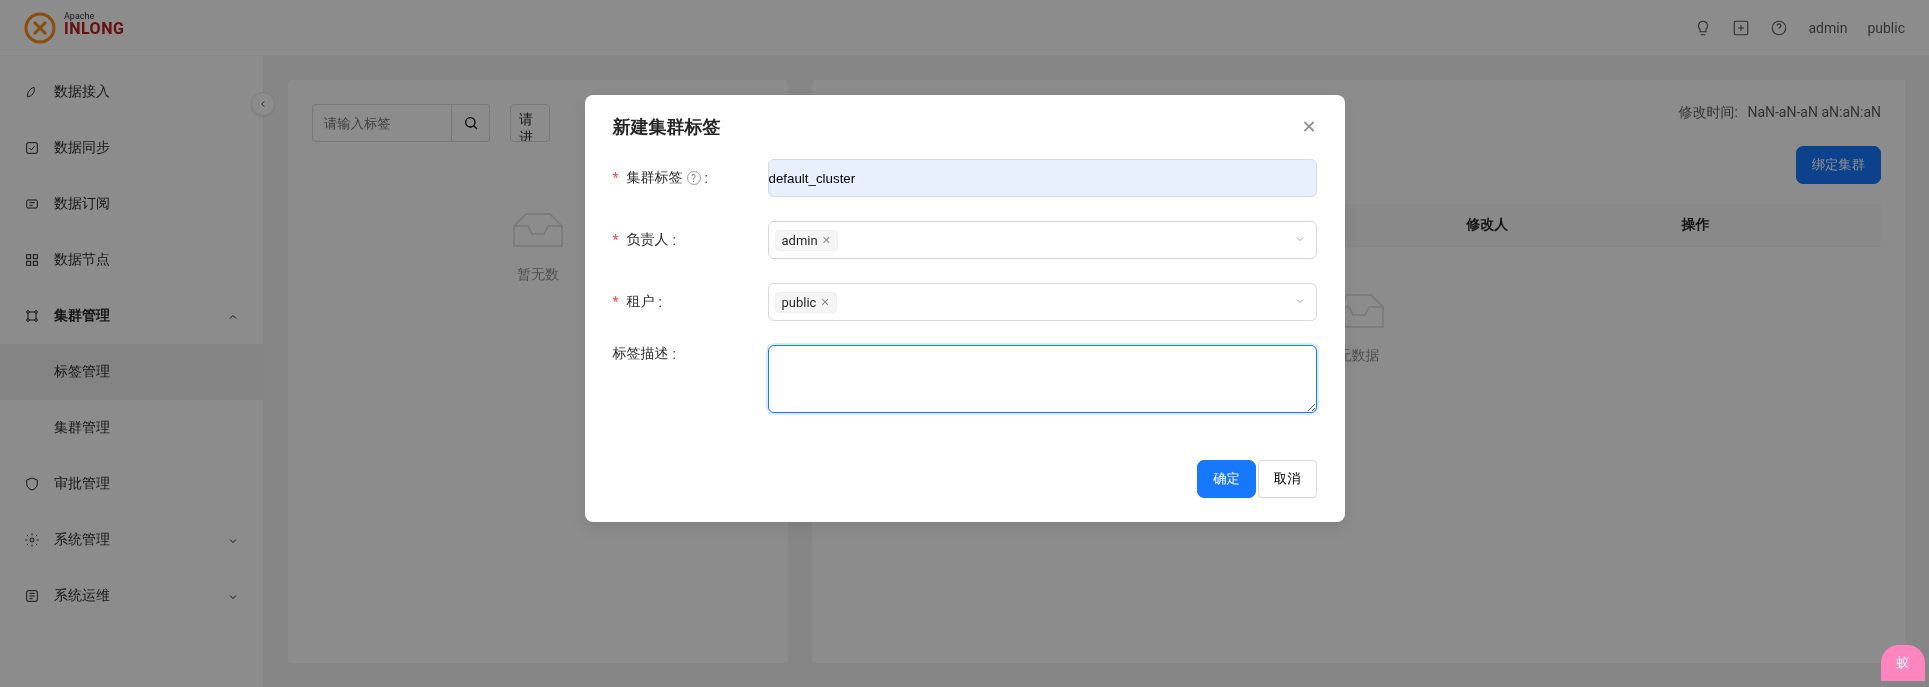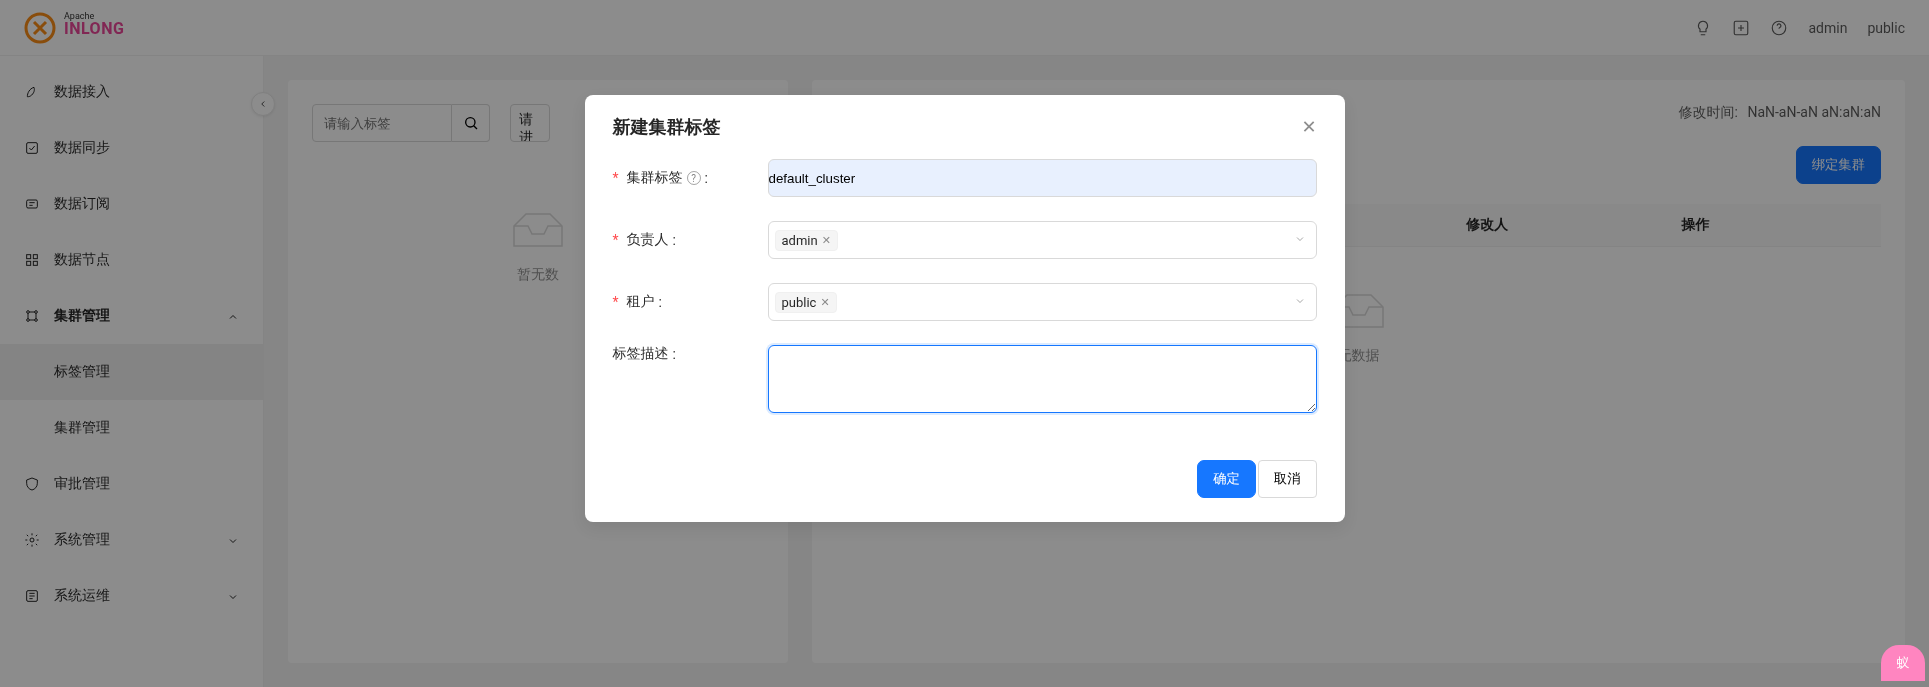--- a/index.html
+++ b/index.html
@@ -2,21 +2,21 @@
 <html><head>
 <meta charset="utf-8">
 <style>
 * { box-sizing: border-box; margin: 0; padding: 0; }
 body { font-family: -apple-system, BlinkMacSystemFont, "Segoe UI", Roboto, sans-serif; font-size: 14px; color: rgba(0,0,0,0.85); background: #fff; width: 1929px; height: 687px; overflow: hidden; position: relative; }
 .header { height: 56px; display: flex; align-items: center; padding: 0 24px; border-bottom: 1px solid #f0f0f0; }
 .logo { display: flex; align-items: flex-start; gap: 8px; }
 .logo-mark { width: 32px; height: 32px; }
 .logo-text { display: flex; flex-direction: column; line-height: 1; }
 .logo-text-top { font-size: 9px; color: #333; }
-.logo-text-bottom { font-size: 16px; font-weight: 700; color: #ec4899; letter-spacing: 0.5px; }
+.logo-text-bottom { font-size: 16px; font-weight: 700; color: #b91c1c; letter-spacing: 0.5px; }
 .header-right { margin-left: auto; display: flex; align-items: center; gap: 20px; color: rgba(0,0,0,0.65); }
 .header-icon { width: 18px; height: 18px; cursor: pointer; display: inline-flex; align-items: center; justify-content: center; }
 .header-user { cursor: pointer; }
 .layout { display: flex; height: calc(100% - 56px); }
 .sidebar { width: 264px; border-right: 1px solid #f0f0f0; padding-top: 8px; position: relative; flex-shrink: 0; }
 .sidebar-collapse { position: absolute; right: -12px; top: 36px; width: 24px; height: 24px; border-radius: 50%; background: #fff; border: 1px solid #e8e8e8; display: flex; align-items: center; justify-content: center; cursor: pointer; box-shadow: 0 1px 3px rgba(0,0,0,0.08); }
 .menu-item { display: flex; align-items: center; padding: 0 24px; height: 56px; cursor: pointer; color: rgba(0,0,0,0.85); gap: 14px; text-align: right; }
 .menu-item.selected { background: #f0f0f0; font-weight: 500; }
 .menu-item .menu-icon { width: 16px; height: 16px; display: inline-flex; align-items: center; justify-content: center; flex-shrink: 0; }
 .menu-item .chevron { margin-left: auto; width: 12px; height: 12px; }

